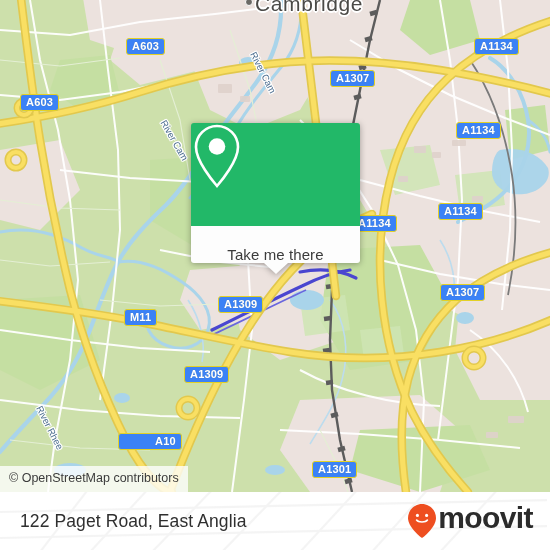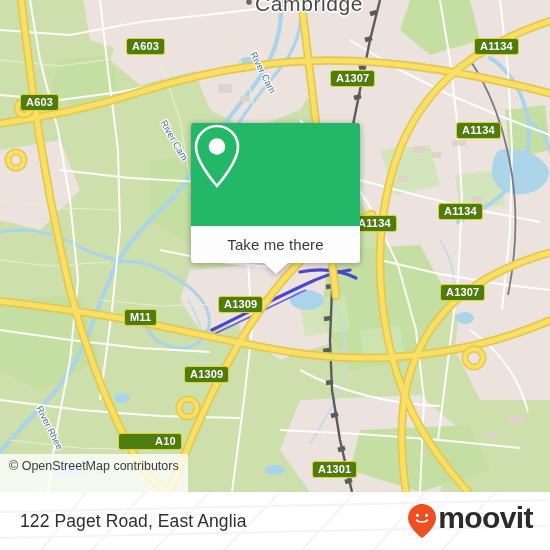--- a/index.html
+++ b/index.html
@@ -11,21 +11,21 @@
   .screen{position:relative;width:550px;height:550px;overflow:hidden;background:#fff;}
 
   
   .map{position:absolute;left:0;top:0;width:550px;height:492px;overflow:hidden;
        background:#cde0ab;}
   .map svg{position:absolute;left:0;top:0;}
 
   
   .shield{
     position:absolute;
-    background:#4d7c0f;
+    background:#3b82f6;
     border:1.6px solid #e3d126;
     border-radius:3px;
     color:#ffffff;
     font-size:11px;font-weight:bold;
     padding:1px 5px 2px 5px;
     line-height:12px;
     white-space:nowrap;
     text-shadow:0 0 1px rgba(120,110,20,.35);
     letter-spacing:.2px;
   }
@@ -53,40 +53,40 @@
       -1px -1px #fff,1px -1px #fff,-1px 1px #fff,1px 1px #fff;
   }
 
   
   .osm-attrib{
     position:absolute;left:0;bottom:0;
     background:rgba(255,255,255,.78);
     color:#3b3b3b;
     font-size:12.5px;
     line-height:14px;
-    padding:5px 9px 19px 9px;
+    padding:5px 9px 7px 9px;
     white-space:nowrap;
   }
 
   
   .popup{
     position:absolute;left:191px;top:123px;width:169px;
     filter:drop-shadow(0 1px 3px rgba(0,0,0,.33));
   }
   .popup-head{
     background:#22b868;
     border-radius:3px 3px 0 0;
     height:103px;
     display:flex;align-items:center;justify-content:center;
   }
   .popup-foot{
     background:#fdfdfd;
     border-radius:0 0 3px 3px;
     height:37px;
-    display:flex;align-items:center;justify-content:center;
+    display:flex;align-items:flex-end;justify-content:center;
     position:relative;
   }
   .popup-foot-label{
     color:#3b3b3b;font-size:15px;letter-spacing:.1px;
   }
   .popup-tail{
     position:absolute;left:50%;bottom:-11px;transform:translateX(-50%);
     width:0;height:0;
     border-left:12px solid transparent;
     border-right:12px solid transparent;

